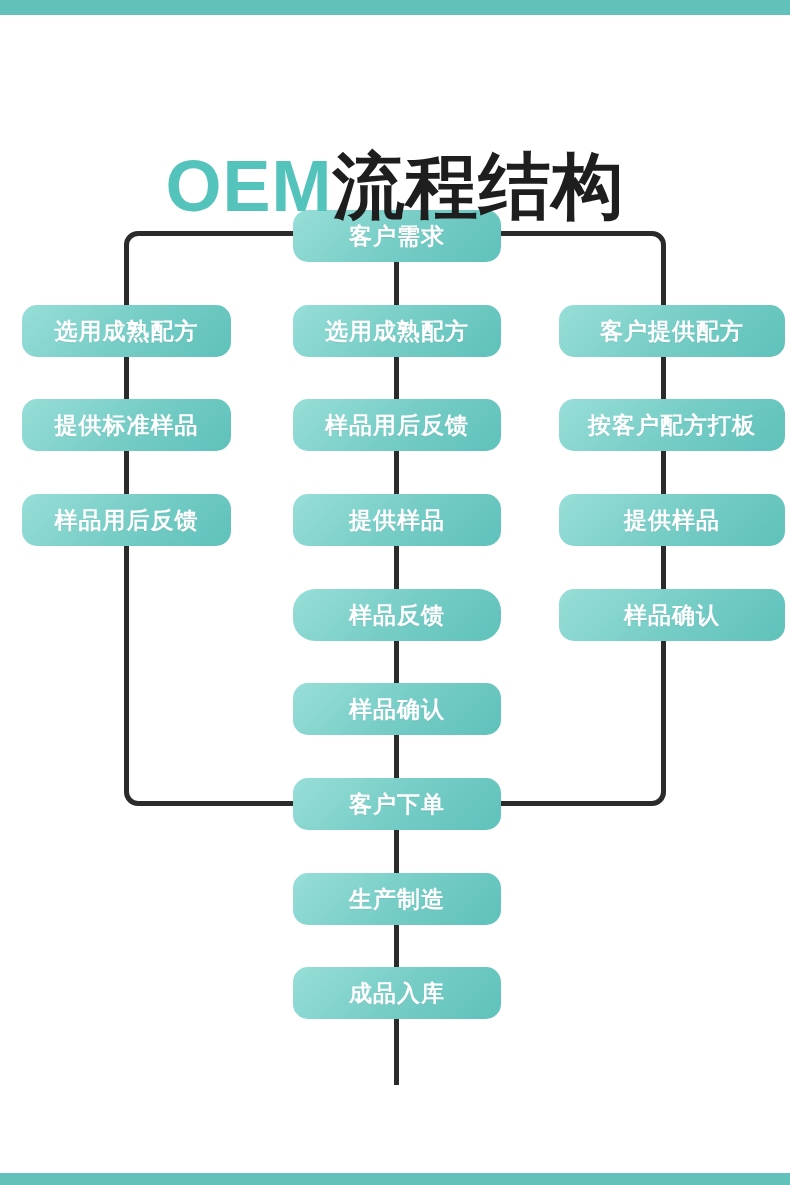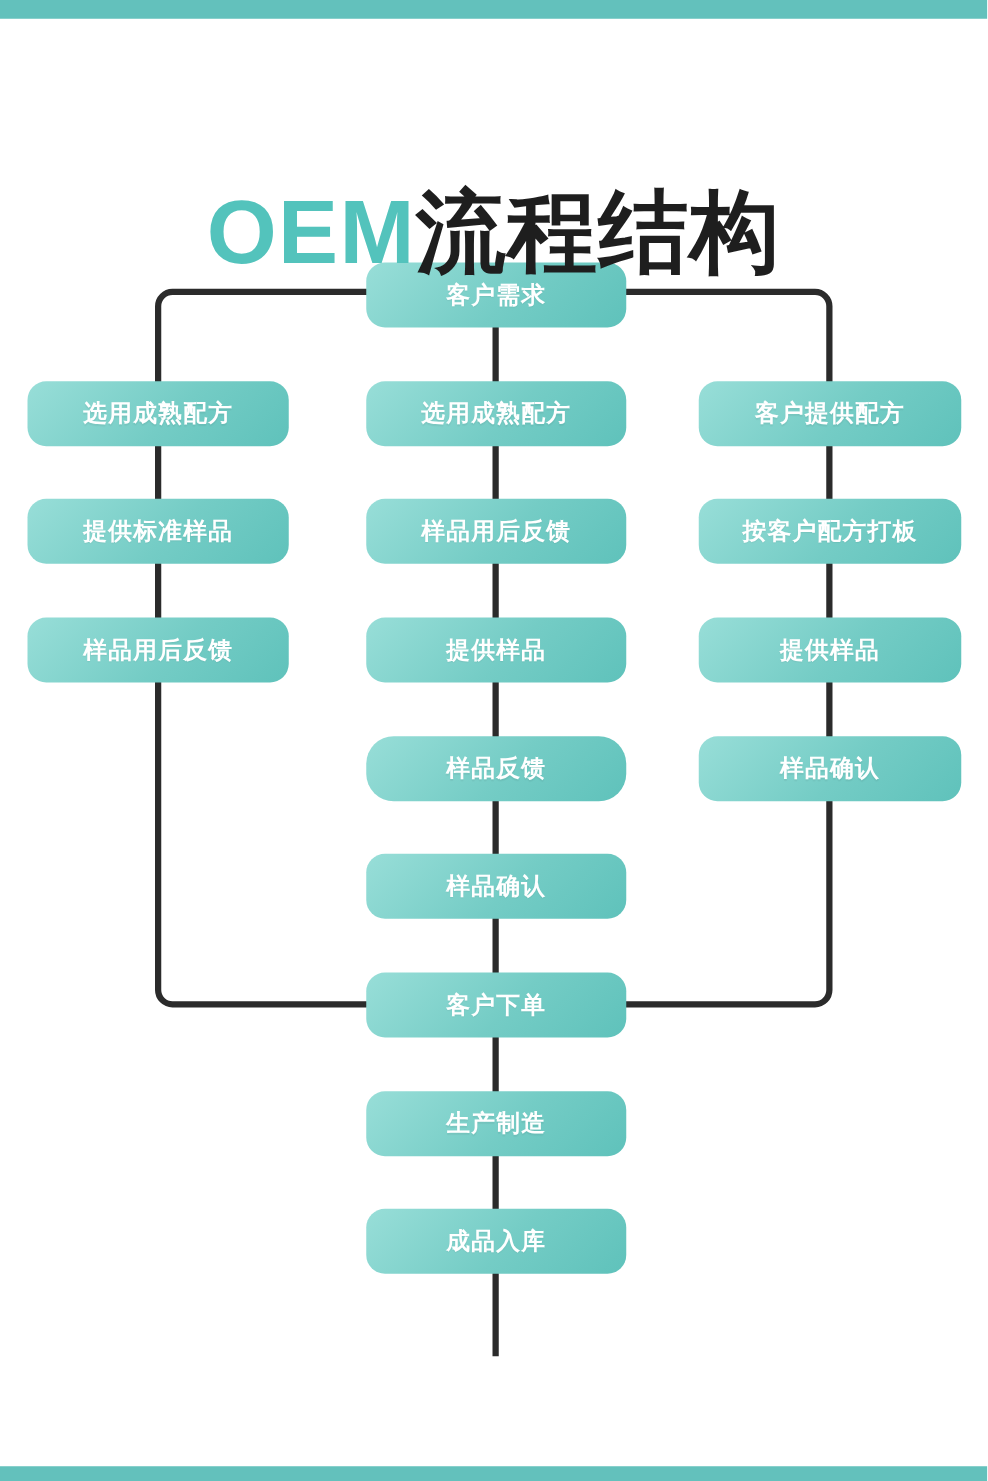--- a/index.html
+++ b/index.html
@@ -16,25 +16,25 @@
   .title .dark{color:#1e1e1e;}
 
   
   .loop{position:absolute;left:124px;top:231px;width:542px;height:575px;
         border:5px solid #2b2b2b;border-radius:14px;box-sizing:border-box;z-index:1;}
   .spine{position:absolute;left:394px;top:233px;width:5px;height:852px;background:#2b2b2b;z-index:1;}
 
   
   .fbox{position:absolute;width:208px;height:52px;border-radius:15px;
         background:linear-gradient(135deg,#98ded8 0%,#74ccc5 55%,#5fc2bb 100%);
-        color:#ffffff;font-size:19px;font-weight:bold;letter-spacing:1px;
+        color:#ffffff;font-size:23px;font-weight:bold;letter-spacing:1px;
         display:flex;align-items:center;justify-content:center;white-space:nowrap;
         z-index:2;text-shadow:0 1px 1px rgba(0,0,0,0.06);}
   .w-left{width:209px;}
-  .w-right{width:210px;}
+  .w-right{width:226px;}
 </style>
 </head>
 <body>
 
 <div class="canvas">
 
   <div class="accent-bar top"></div>
   <div class="accent-bar bottom"></div>
 
   <h1 class="title"><span class="accent">OEM</span><span class="dark">流程结构</span></h1>

